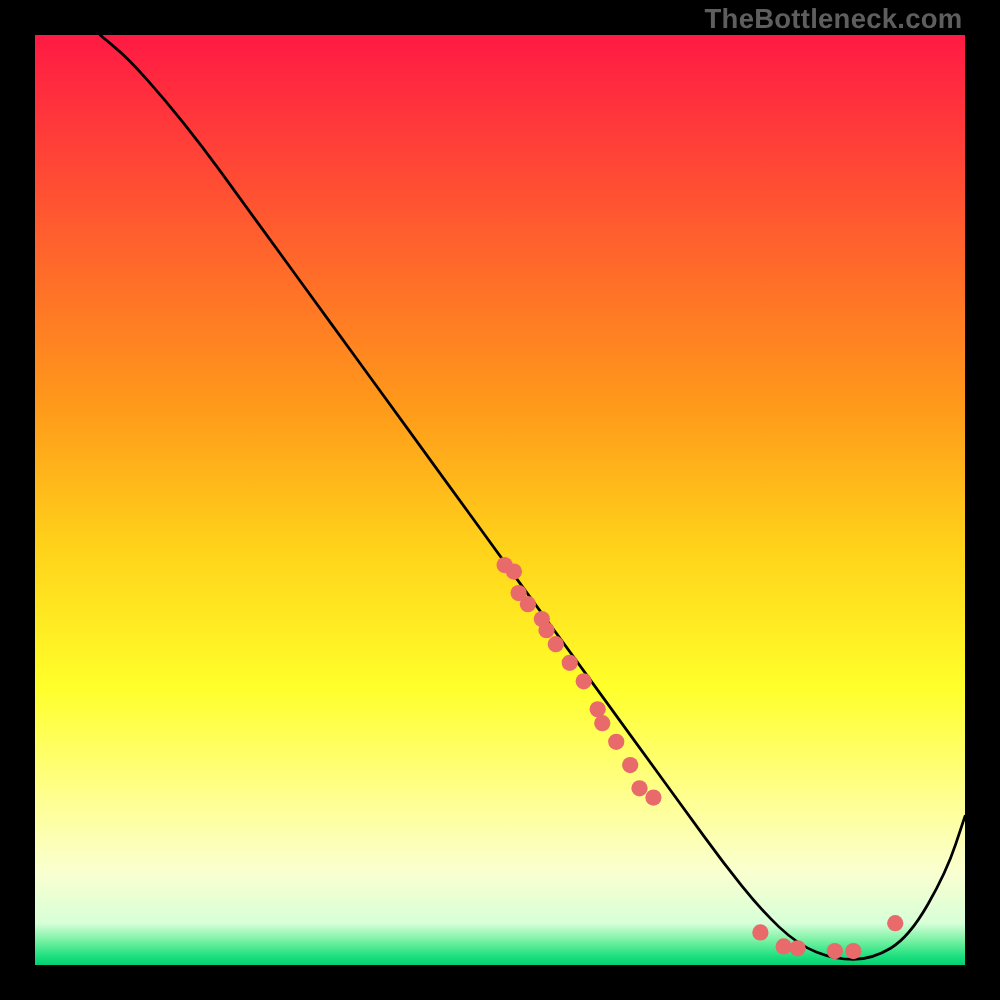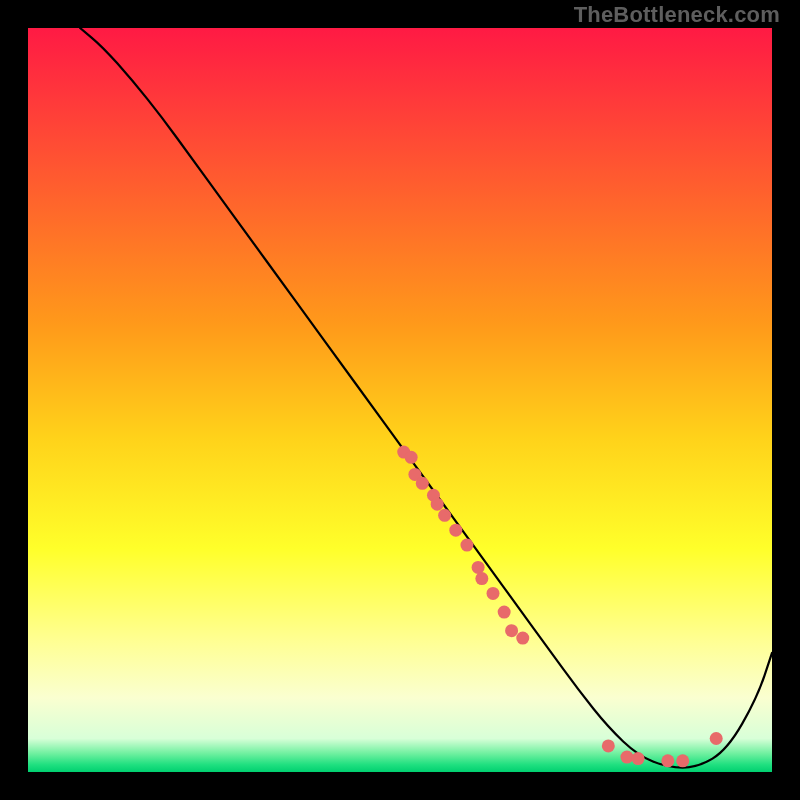--- a/index.html
+++ b/index.html
@@ -21,21 +21,21 @@
   .plot-area {
     position: absolute;
     left: 0;
     top: 0;
     width: 744px;
     height: 744px;
   }
   .watermark {
     position: absolute;
     top: 2px;
-    right: 20px;
+    right: 30px;
     font-family: Arial, Helvetica, sans-serif;
     font-size: 22px;
     font-weight: 600;
     color: #5e5e5e;
     letter-spacing: 0.2px;
   }
 </style>
 </head>
 <body>
 

